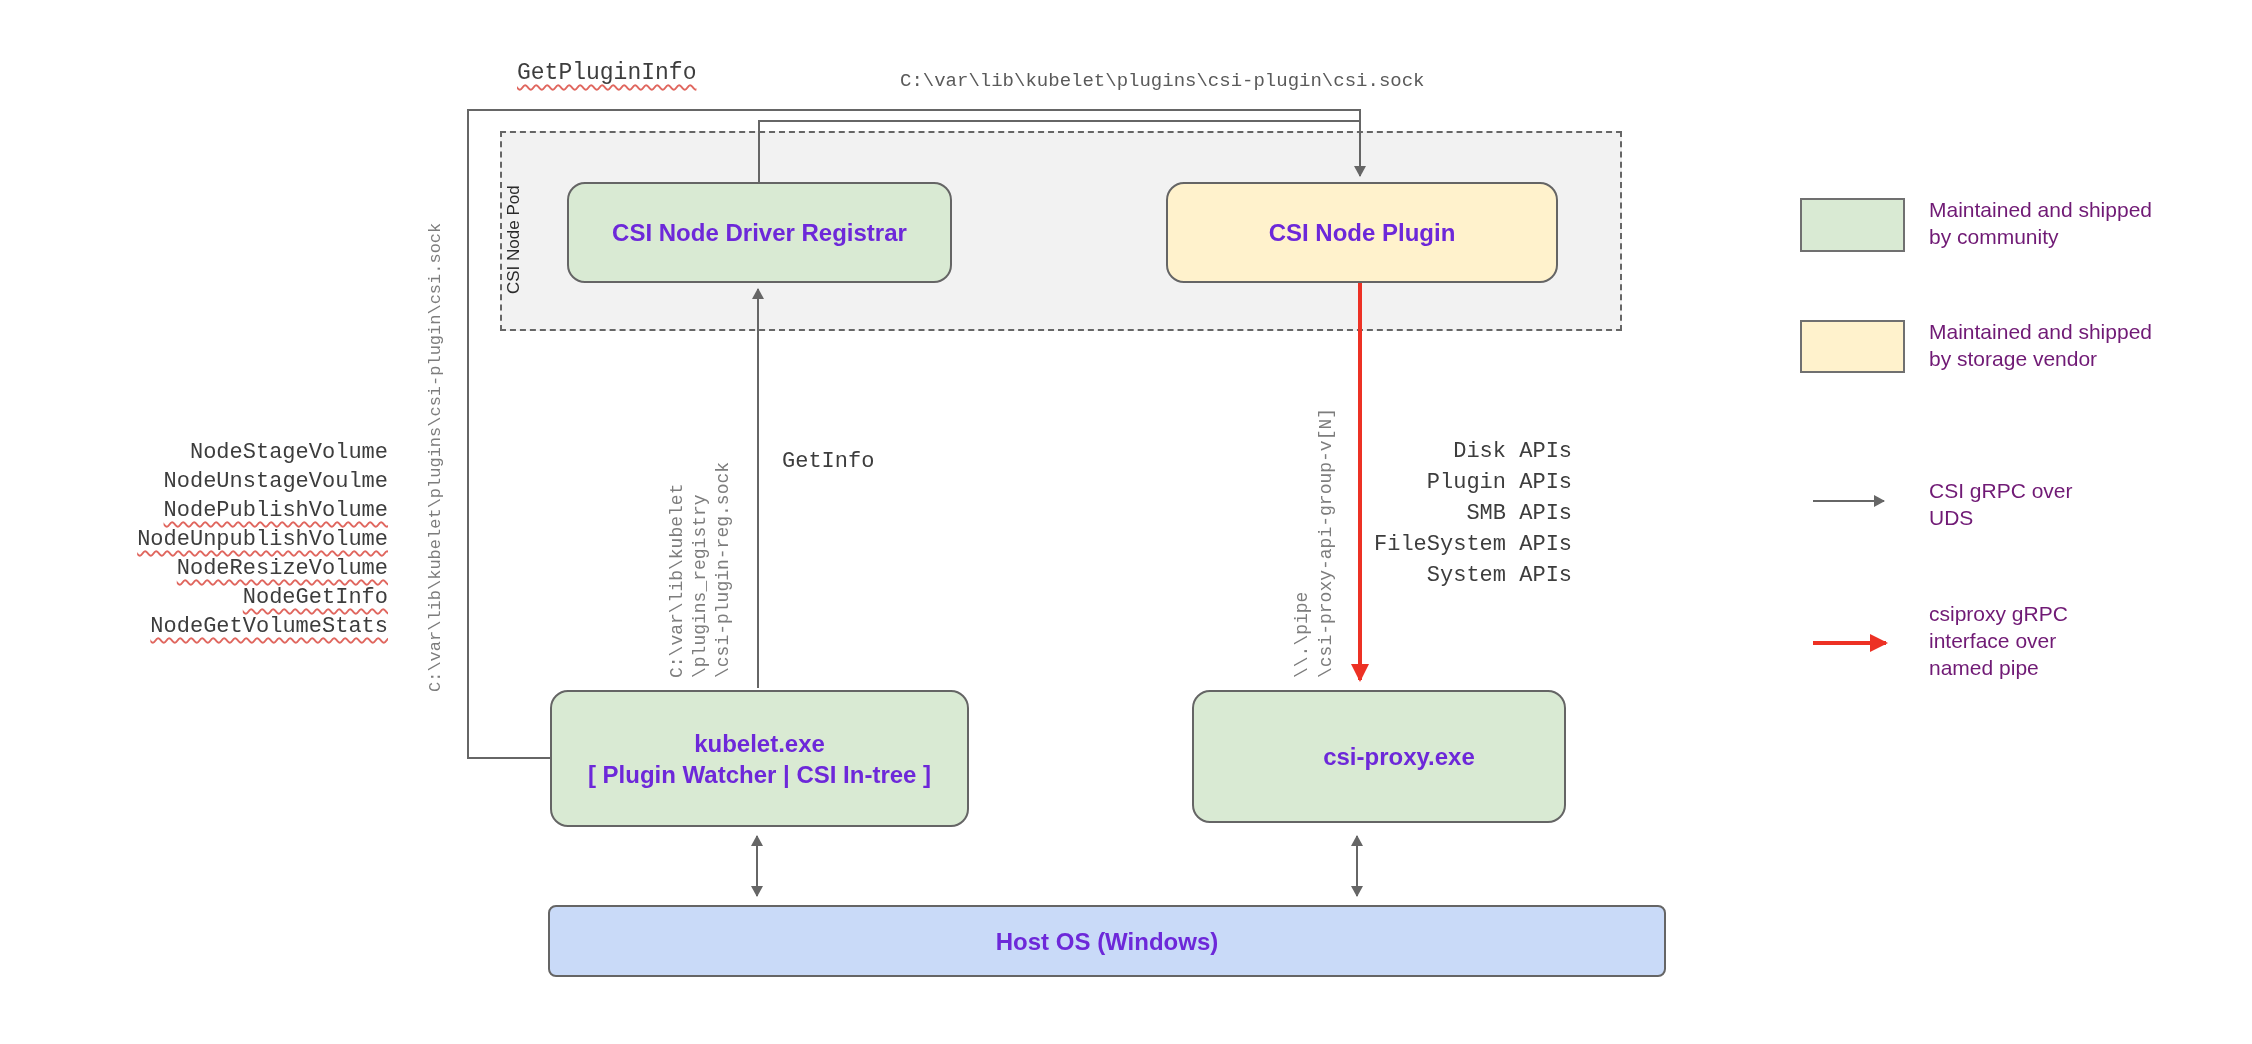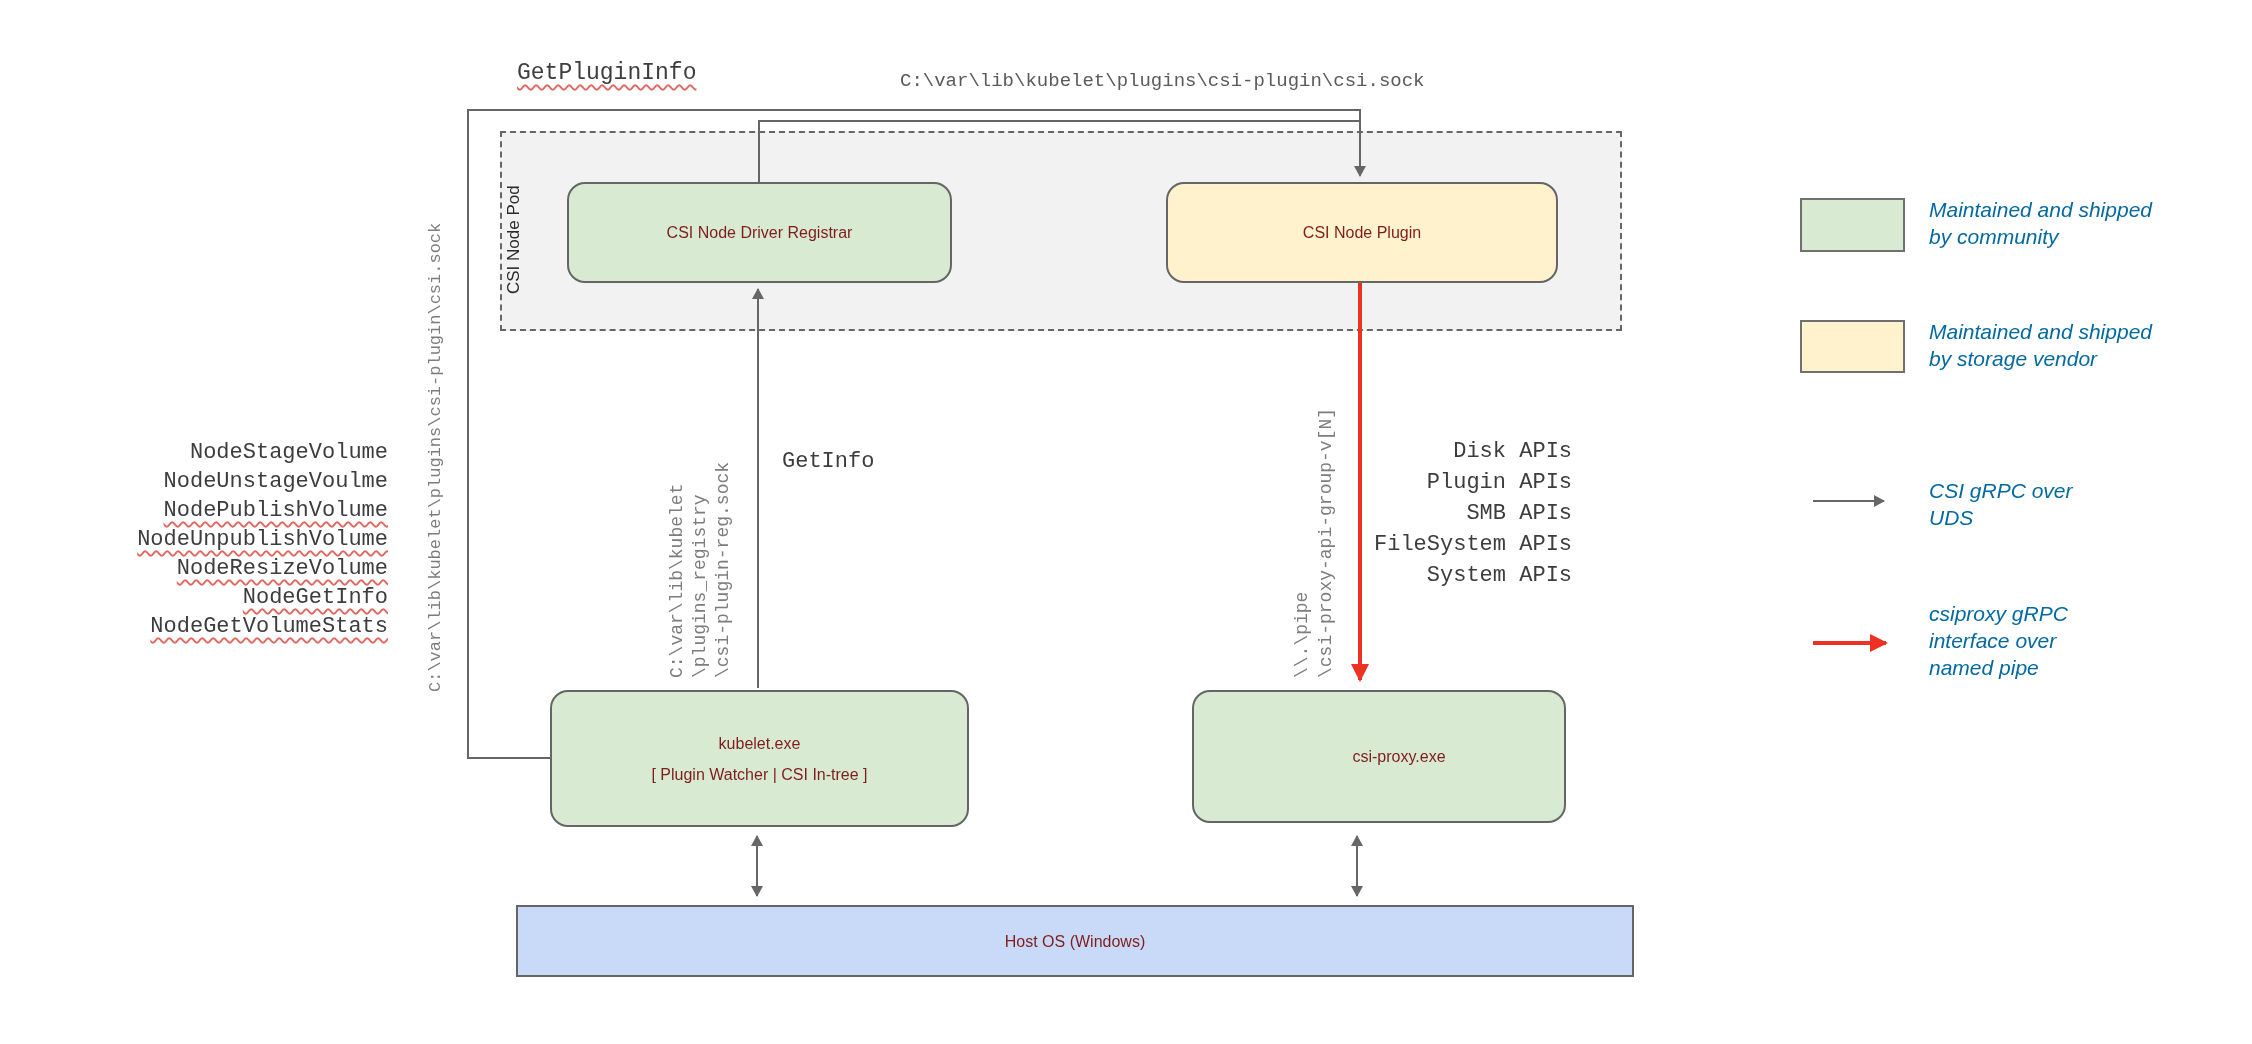--- a/index.html
+++ b/index.html
@@ -4,29 +4,29 @@
 <style>
   html,body{margin:0;padding:0;background:#ffffff;}
   #stage{position:relative;width:2252px;height:1044px;background:#ffffff;overflow:hidden;
          font-family:"Liberation Sans",sans-serif;}
 
   
   .pod{position:absolute;left:500px;top:131px;width:1118px;height:196px;
        background:#f2f2f2;border:2px dashed #666666;z-index:1;}
   .box{position:absolute;z-index:3;border:2px solid #656565;border-radius:18px;
        display:flex;flex-direction:column;align-items:center;justify-content:center;
-       font-size:16px;color:#7f1d1d;text-align:center;line-height:31px;}
+       font-size:24px;color:#6d28d9;text-align:center;line-height:31px;font-weight:bold;}
   .green{background:#d9ead3;}
   .yellow{background:#fff2cc;}
   .blue{background:#c9daf8;}
   .box-registrar{left:567px;top:182px;width:381px;height:97px;}
   .box-plugin{left:1166px;top:182px;width:388px;height:97px;justify-content:center;}
   .box-kubelet{left:550px;top:690px;width:415px;height:133px;}
   .box-csiproxy{left:1192px;top:690px;width:330px;height:129px;padding-left:40px;}
-  .box-hostos{left:516px;top:905px;width:1114px;height:68px;border-radius:0;}
+  .box-hostos{left:548px;top:905px;width:1114px;height:68px;border-radius:8px;}
 
   
   .wires{position:absolute;left:0;top:0;width:2252px;height:1044px;z-index:2;}
 
   
   .mono{font-family:"Liberation Mono",monospace;position:absolute;z-index:4;white-space:nowrap;}
   .dark{color:#3d3d3d;text-align:right;}
   .faint{color:#7d7d7d;}
   .sq{text-decoration-line:underline;text-decoration-style:wavy;
       text-decoration-color:#e0665e;text-decoration-thickness:2px;text-underline-offset:5px;}
@@ -43,21 +43,21 @@
   .lbl-getinfo{left:782px;top:446px;font-size:22px;line-height:31px;}
   .lbl-proxyapis{left:1374px;top:436px;font-size:22px;line-height:31px;}
 
   .pod-label{position:absolute;left:504px;top:158px;height:136px;z-index:4;
              font-size:17px;color:#2b2b2b;writing-mode:vertical-rl;transform:rotate(180deg);}
 
   
   .swatch{position:absolute;z-index:3;border:2px solid #707070;}
   .sw-green{left:1800px;top:198px;width:101px;height:50px;}
   .sw-yellow{left:1800px;top:320px;width:101px;height:49px;}
-  .lg-text{position:absolute;z-index:4;font-size:21px;line-height:27px;color:#0369a1;font-style:italic;}
+  .lg-text{position:absolute;z-index:4;font-size:21px;line-height:27px;color:#701a75;}
   .lg-community{left:1929px;top:196px;}
   .lg-vendor{left:1929px;top:318px;}
   .lg-uds{left:1929px;top:477px;}
   .lg-pipe{left:1929px;top:600px;}
 </style>
 </head>
 <body>
 
 <div id="stage">
 

